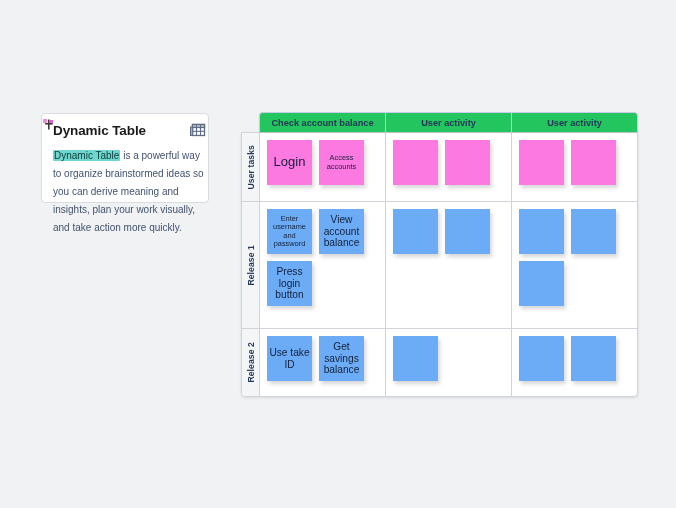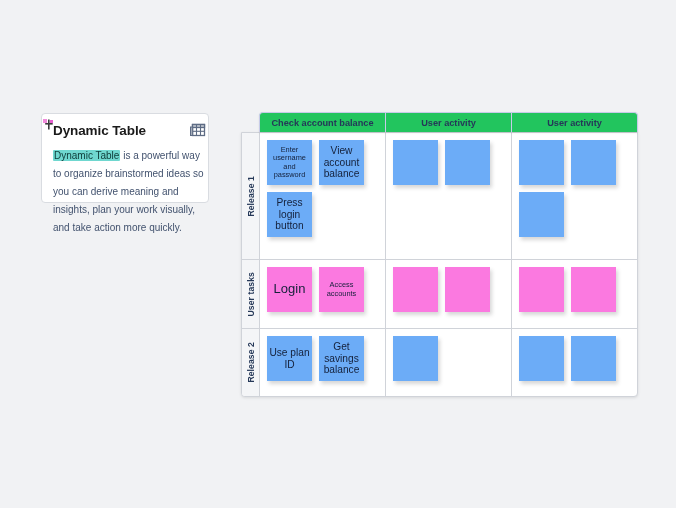--- a/index.html
+++ b/index.html
@@ -223,64 +223,64 @@
 <div id="dynamic-table">
 
   <div id="table-header">
     <div class="col-head">Check account balance</div>
     <div class="col-head">User activity</div>
     <div class="col-head">User activity</div>
   </div>
 
   <div id="table-body">
 
+    <div class="grid-row r0">
+      <div class="row-label">
+        <span>User tasks</span>
+      </div>
+      <div class="cell">
+        <div class="note pink t-lg">Login</div>
+        <div class="note pink t-sm">Access accounts</div>
+      </div>
+      <div class="cell">
+        <div class="note pink t-md"></div>
+        <div class="note pink t-md"></div>
+      </div>
+      <div class="cell">
+        <div class="note pink t-md"></div>
+        <div class="note pink t-md"></div>
+      </div>
+    </div>
+
     <div class="grid-row r1">
       <div class="row-label">
         <span>Release 1</span>
       </div>
       <div class="cell">
         <div class="note blue t-sm">Enter username and password</div>
         <div class="note blue t-md">View account balance</div>
         <div class="note blue t-md">Press login button</div>
       </div>
       <div class="cell">
         <div class="note blue t-md"></div>
         <div class="note blue t-md"></div>
       </div>
       <div class="cell">
         <div class="note blue t-md"></div>
         <div class="note blue t-md"></div>
         <div class="note blue t-md"></div>
       </div>
     </div>
 
-    <div class="grid-row r0">
-      <div class="row-label">
-        <span>User tasks</span>
-      </div>
-      <div class="cell">
-        <div class="note pink t-lg">Login</div>
-        <div class="note pink t-sm">Access accounts</div>
-      </div>
-      <div class="cell">
-        <div class="note pink t-md"></div>
-        <div class="note pink t-md"></div>
-      </div>
-      <div class="cell">
-        <div class="note pink t-md"></div>
-        <div class="note pink t-md"></div>
-      </div>
-    </div>
-
     <div class="grid-row r2">
       <div class="row-label">
         <span>Release 2</span>
       </div>
       <div class="cell">
-        <div class="note blue t-md">Use plan ID</div>
+        <div class="note blue t-md">Use take ID</div>
         <div class="note blue t-md">Get savings balance</div>
       </div>
       <div class="cell">
         <div class="note blue t-md"></div>
       </div>
       <div class="cell">
         <div class="note blue t-md"></div>
         <div class="note blue t-md"></div>
       </div>
     </div>

